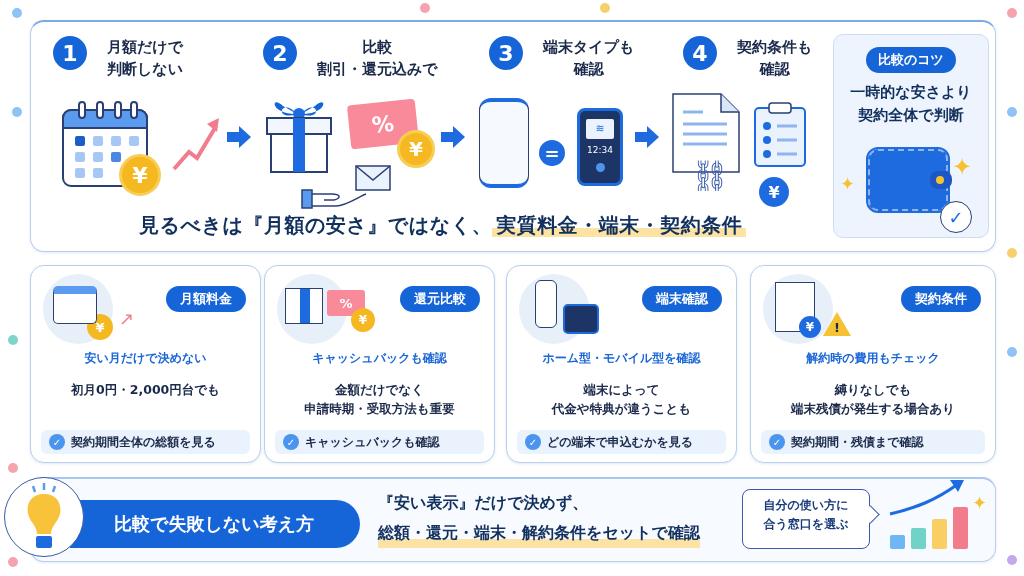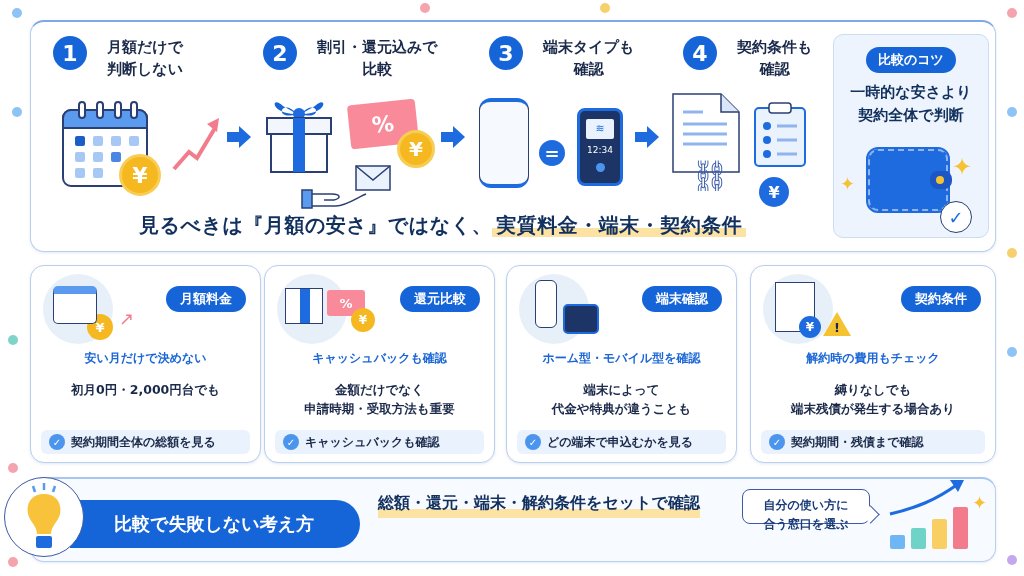--- a/index.html
+++ b/index.html
@@ -32,21 +32,21 @@
   .card-title { position: absolute; left: 0; width: 100%; top: 84px; text-align: center; font-size: 12px; font-weight: bold; color: #1a66d6; }
   .card-desc { position: absolute; left: 0; width: 100%; top: 114px; text-align: center; font-size: 12.5px; line-height: 19px; color: #1b2a4a; font-weight: bold; }
   .card-check { position: absolute; left: 10px; right: 10px; top: 164px; height: 24px; background: #eaf2fd; border-radius: 6px; font-size: 12px; color: #1b2a4a; display: flex; align-items: center; padding-left: 8px; font-weight: bold; }
   .check-circle { width: 16px; height: 16px; border-radius: 50%; background: #4c95ef; color: #fff; font-size: 10px; display: inline-flex; align-items: center; justify-content: center; margin-right: 6px; flex-shrink: 0; }
 
   #bottom-panel { left: 30px; top: 477px; width: 966px; height: 85px; background: #f7faff; border-top: 2px solid #a8c6ef; }
   .bulb-circle { position: absolute; left: 4px; top: 477px; width: 80px; height: 80px; border-radius: 50%; background: #fff; border: 1.5px solid #3d5aa8; z-index: 3; }
   .bottom-banner { position: absolute; left: 70px; top: 500px; width: 290px; height: 48px; background: #1665d8; border-radius: 0 24px 24px 0; color: #fff; font-size: 18px; font-weight: bold; display: flex; align-items: center; padding-left: 44px; z-index: 2; }
   .bottom-msg { position: absolute; left: 378px; top: 488px; font-size: 16px; font-weight: bold; color: #12305e; line-height: 30px; }
   .bottom-msg .hl { background: linear-gradient(transparent 70%, #fde3a3 70%); }
-  .speech { position: absolute; left: 742px; top: 489px; width: 128px; height: 35px; border: 1.5px solid #3d5aa8; border-radius: 8px; background: #fff; font-size: 12px; color: #1a3b7a; text-align: center; line-height: 19px; padding-top: 6px; font-weight: bold; }
+  .speech { position: absolute; left: 742px; top: 489px; width: 128px; height: 60px; border: 1.5px solid #3d5aa8; border-radius: 8px; background: #fff; font-size: 12px; color: #1a3b7a; text-align: center; line-height: 19px; padding-top: 6px; font-weight: bold; }
   .speech::after { content: ""; position: absolute; right: -8px; top: 18px; width: 12px; height: 12px; background: #fff; border-right: 1.5px solid #3d5aa8; border-top: 1.5px solid #3d5aa8; transform: rotate(45deg); }
   .bar { position: absolute; bottom: 27px; width: 15px; border-radius: 2px; }
 </style>
 </head>
 <body>
 
 <div class="dot" style="left:12px;top:8px;background:#8ec3f5;"></div>
 <div class="dot" style="left:12px;top:107px;background:#8ec3f5;"></div>
 <div class="dot" style="left:8px;top:335px;background:#7fd4c9;"></div>
 <div class="dot" style="left:8px;top:463px;background:#f5a3ad;"></div>
@@ -97,22 +97,22 @@
     <svg width="50" height="60" viewBox="0 0 50 60">
         <polyline points="3,55 18,38 26,44 44,14" fill="none" stroke="#f27c8c" stroke-width="4"></polyline>
         <polygon points="36,10 48,4 46,18" fill="#f27c8c"></polygon>
       </svg>
   </div>
   <div class="arrow-r" style="left:196px;top:104px;"></div>
 
   <div class="step" style="left:232px;">
     <div class="step-num">2</div>
     <div class="step-title">
-      <div>割引・還元込みで</div>
-        <div>比較</div>
+      <div>比較</div>
+        <div>割引・還元込みで</div>
     </div>
   </div>
   <div style="position:absolute;left:230px;top:70px;">
     <svg width="76" height="84" viewBox="0 0 76 84">
         <path d="M22 14 C10 2 8 22 36 22 C12 30 20 4 36 22z" fill="#1665d8"></path>
         <path d="M54 14 C66 2 68 22 40 22 C64 30 56 4 40 22z" fill="#1665d8"></path>
         <circle cx="38" cy="22" r="6" fill="#1e6be0"></circle>
         <rect x="6" y="26" width="64" height="16" fill="#f3f6fc" stroke="#2a3f73" stroke-width="2"></rect>
         <rect x="10" y="42" width="56" height="38" fill="#fff" stroke="#2a3f73" stroke-width="2"></rect>
         <rect x="32" y="26" width="12" height="54" fill="#1e6be0"></rect>
@@ -284,20 +284,21 @@
         <line x1="28" y1="8" x2="30" y2="14"></line>
         <line x1="39" y1="5" x2="39" y2="12"></line>
         <line x1="50" y1="8" x2="48" y2="14"></line>
       </g>
       <path d="M39 16 c-13 0 -18 10 -16 20 c2 8 9 12 9 20 h14 c0 -8 7 -12 9 -20 c2 -10 -3 -20 -16 -20z" fill="#f8c23a"></path>
       <rect x="31" y="58" width="16" height="12" rx="2" fill="#1e6be0"></rect>
     </svg>
 </div>
 <div class="bottom-banner">比較で失敗しない考え方</div>
 <div class="bottom-msg">
+  <div>『安い表示』だけで決めず、</div>
   <div class="hl">総額・還元・端末・解約条件をセットで確認</div>
 </div>
 <div class="speech">
   <div>自分の使い方に</div>
     <div>合う窓口を選ぶ</div>
 </div>
 <div>
   <div class="bar" style="left:890px;height:14px;background:#6fb6f5;"></div>
   <div class="bar" style="left:911px;height:21px;background:#6fd3c8;"></div>
   <div class="bar" style="left:932px;height:30px;background:#f9cf63;"></div>

